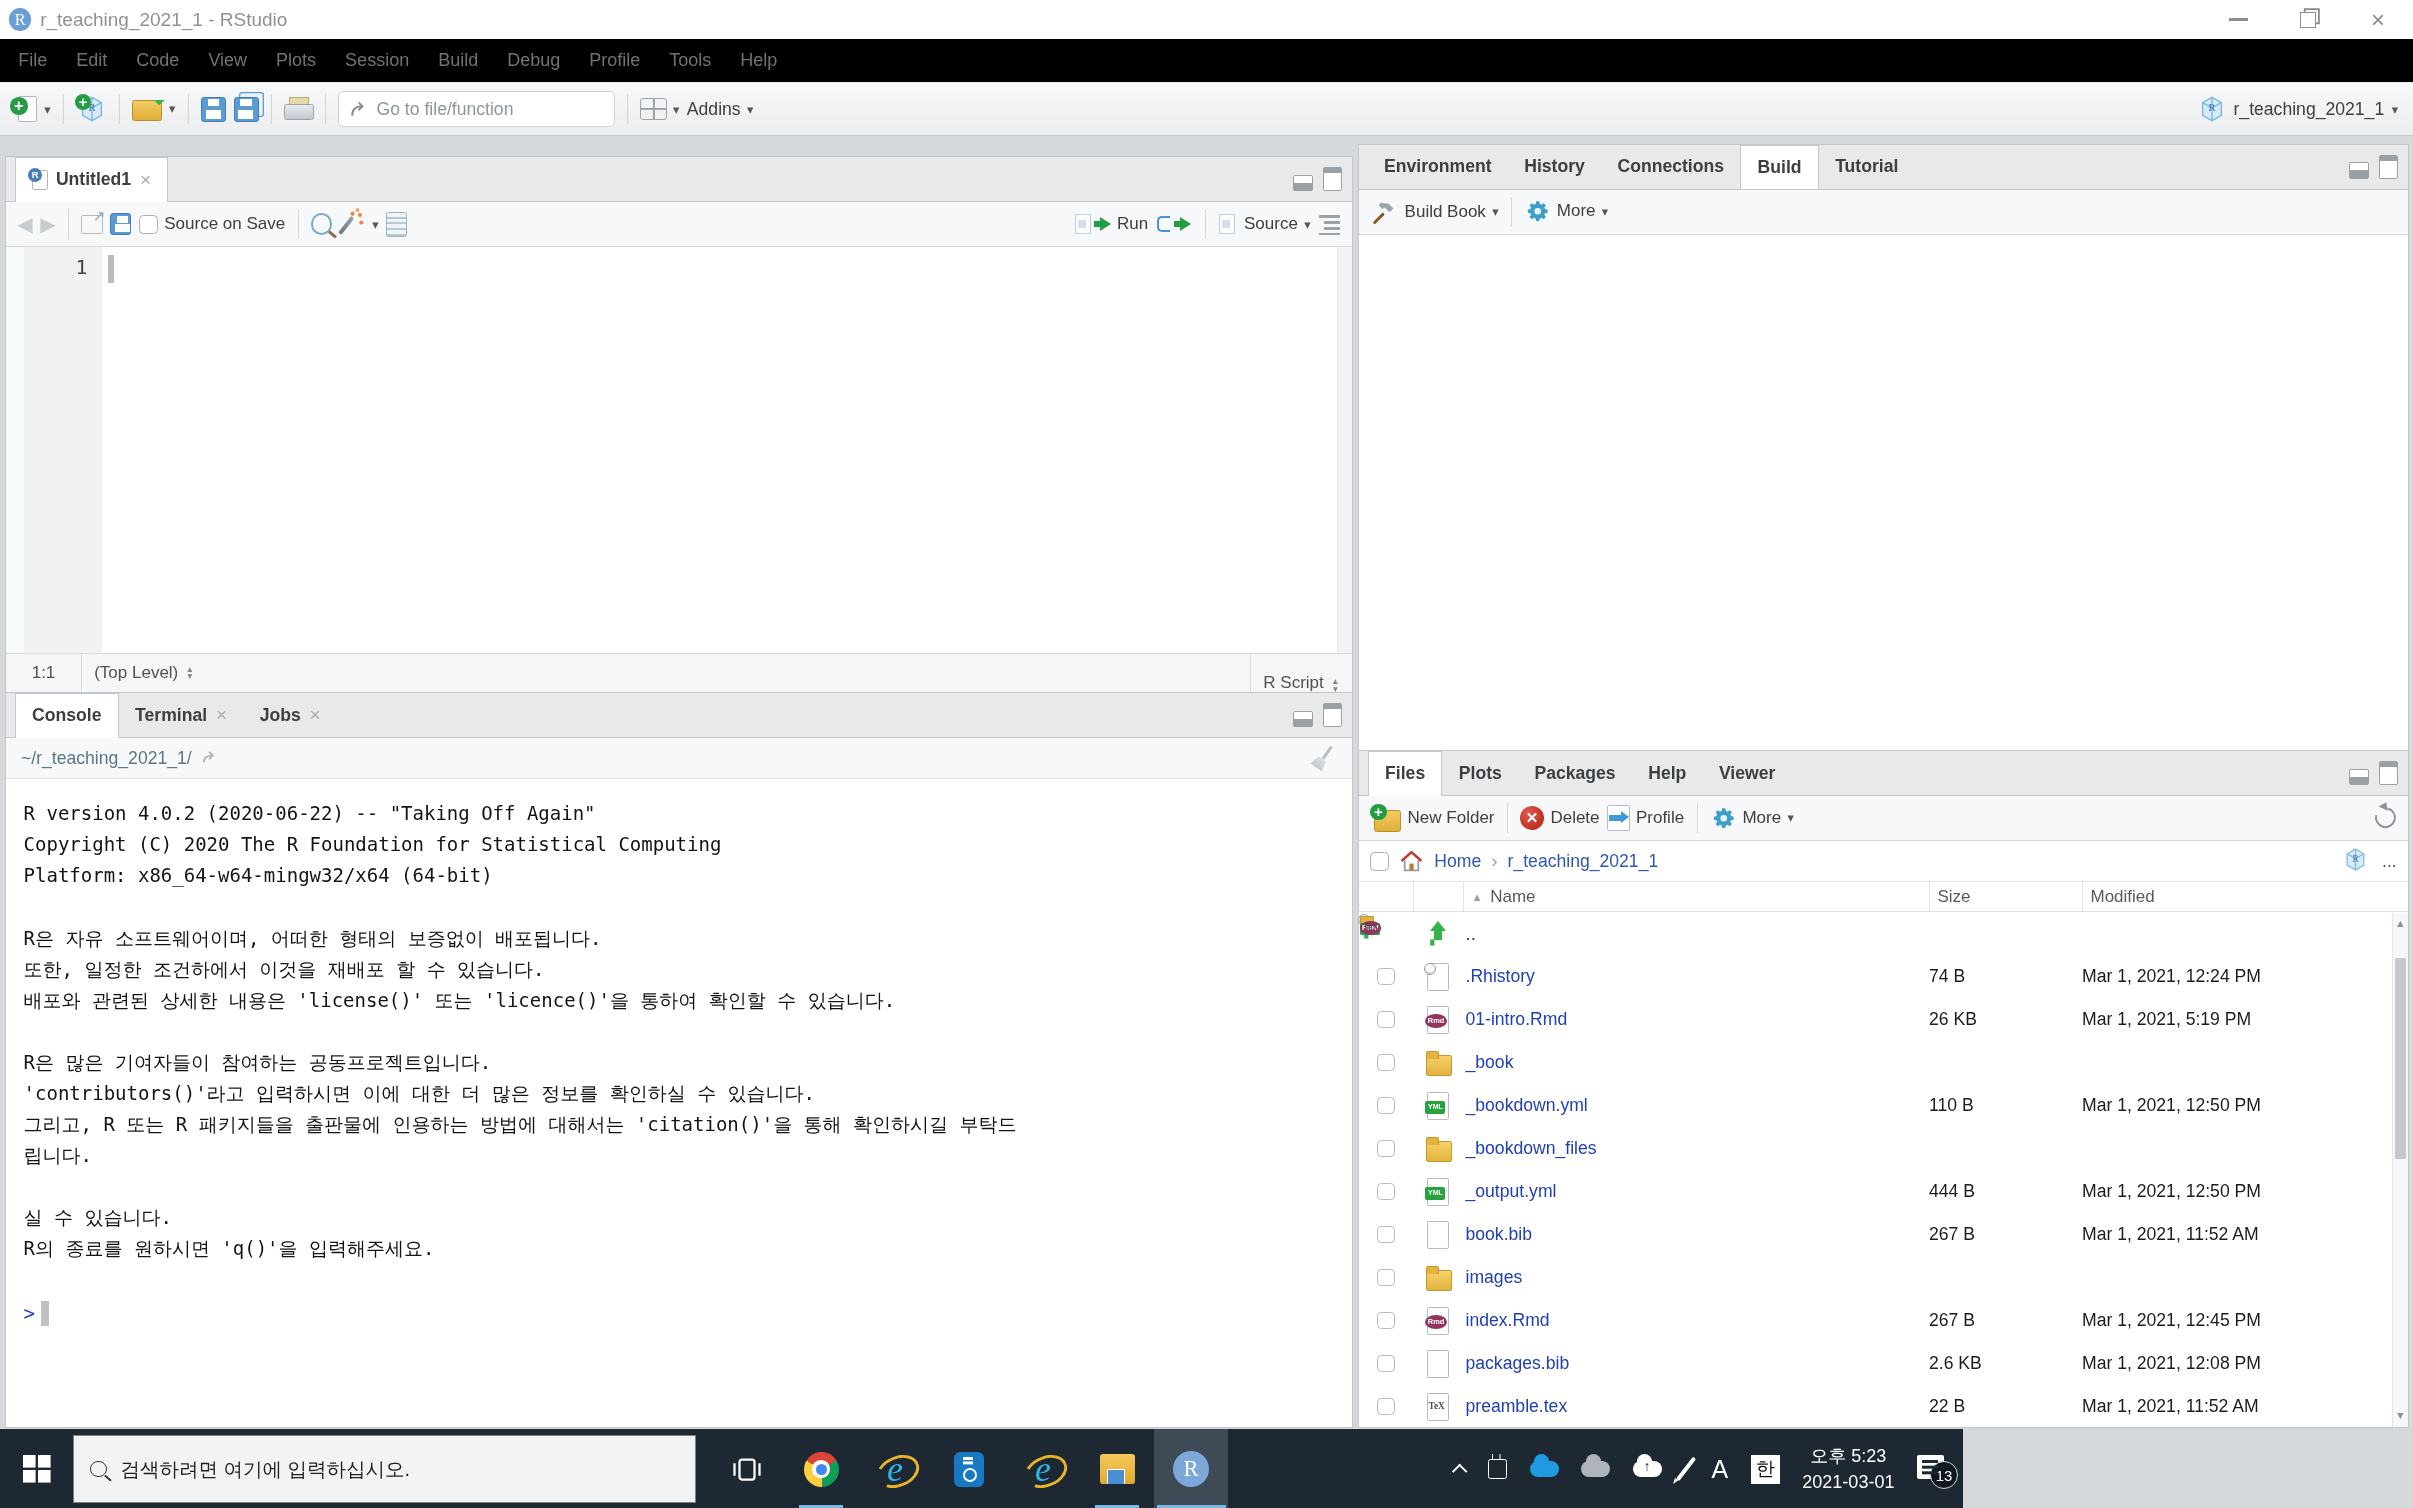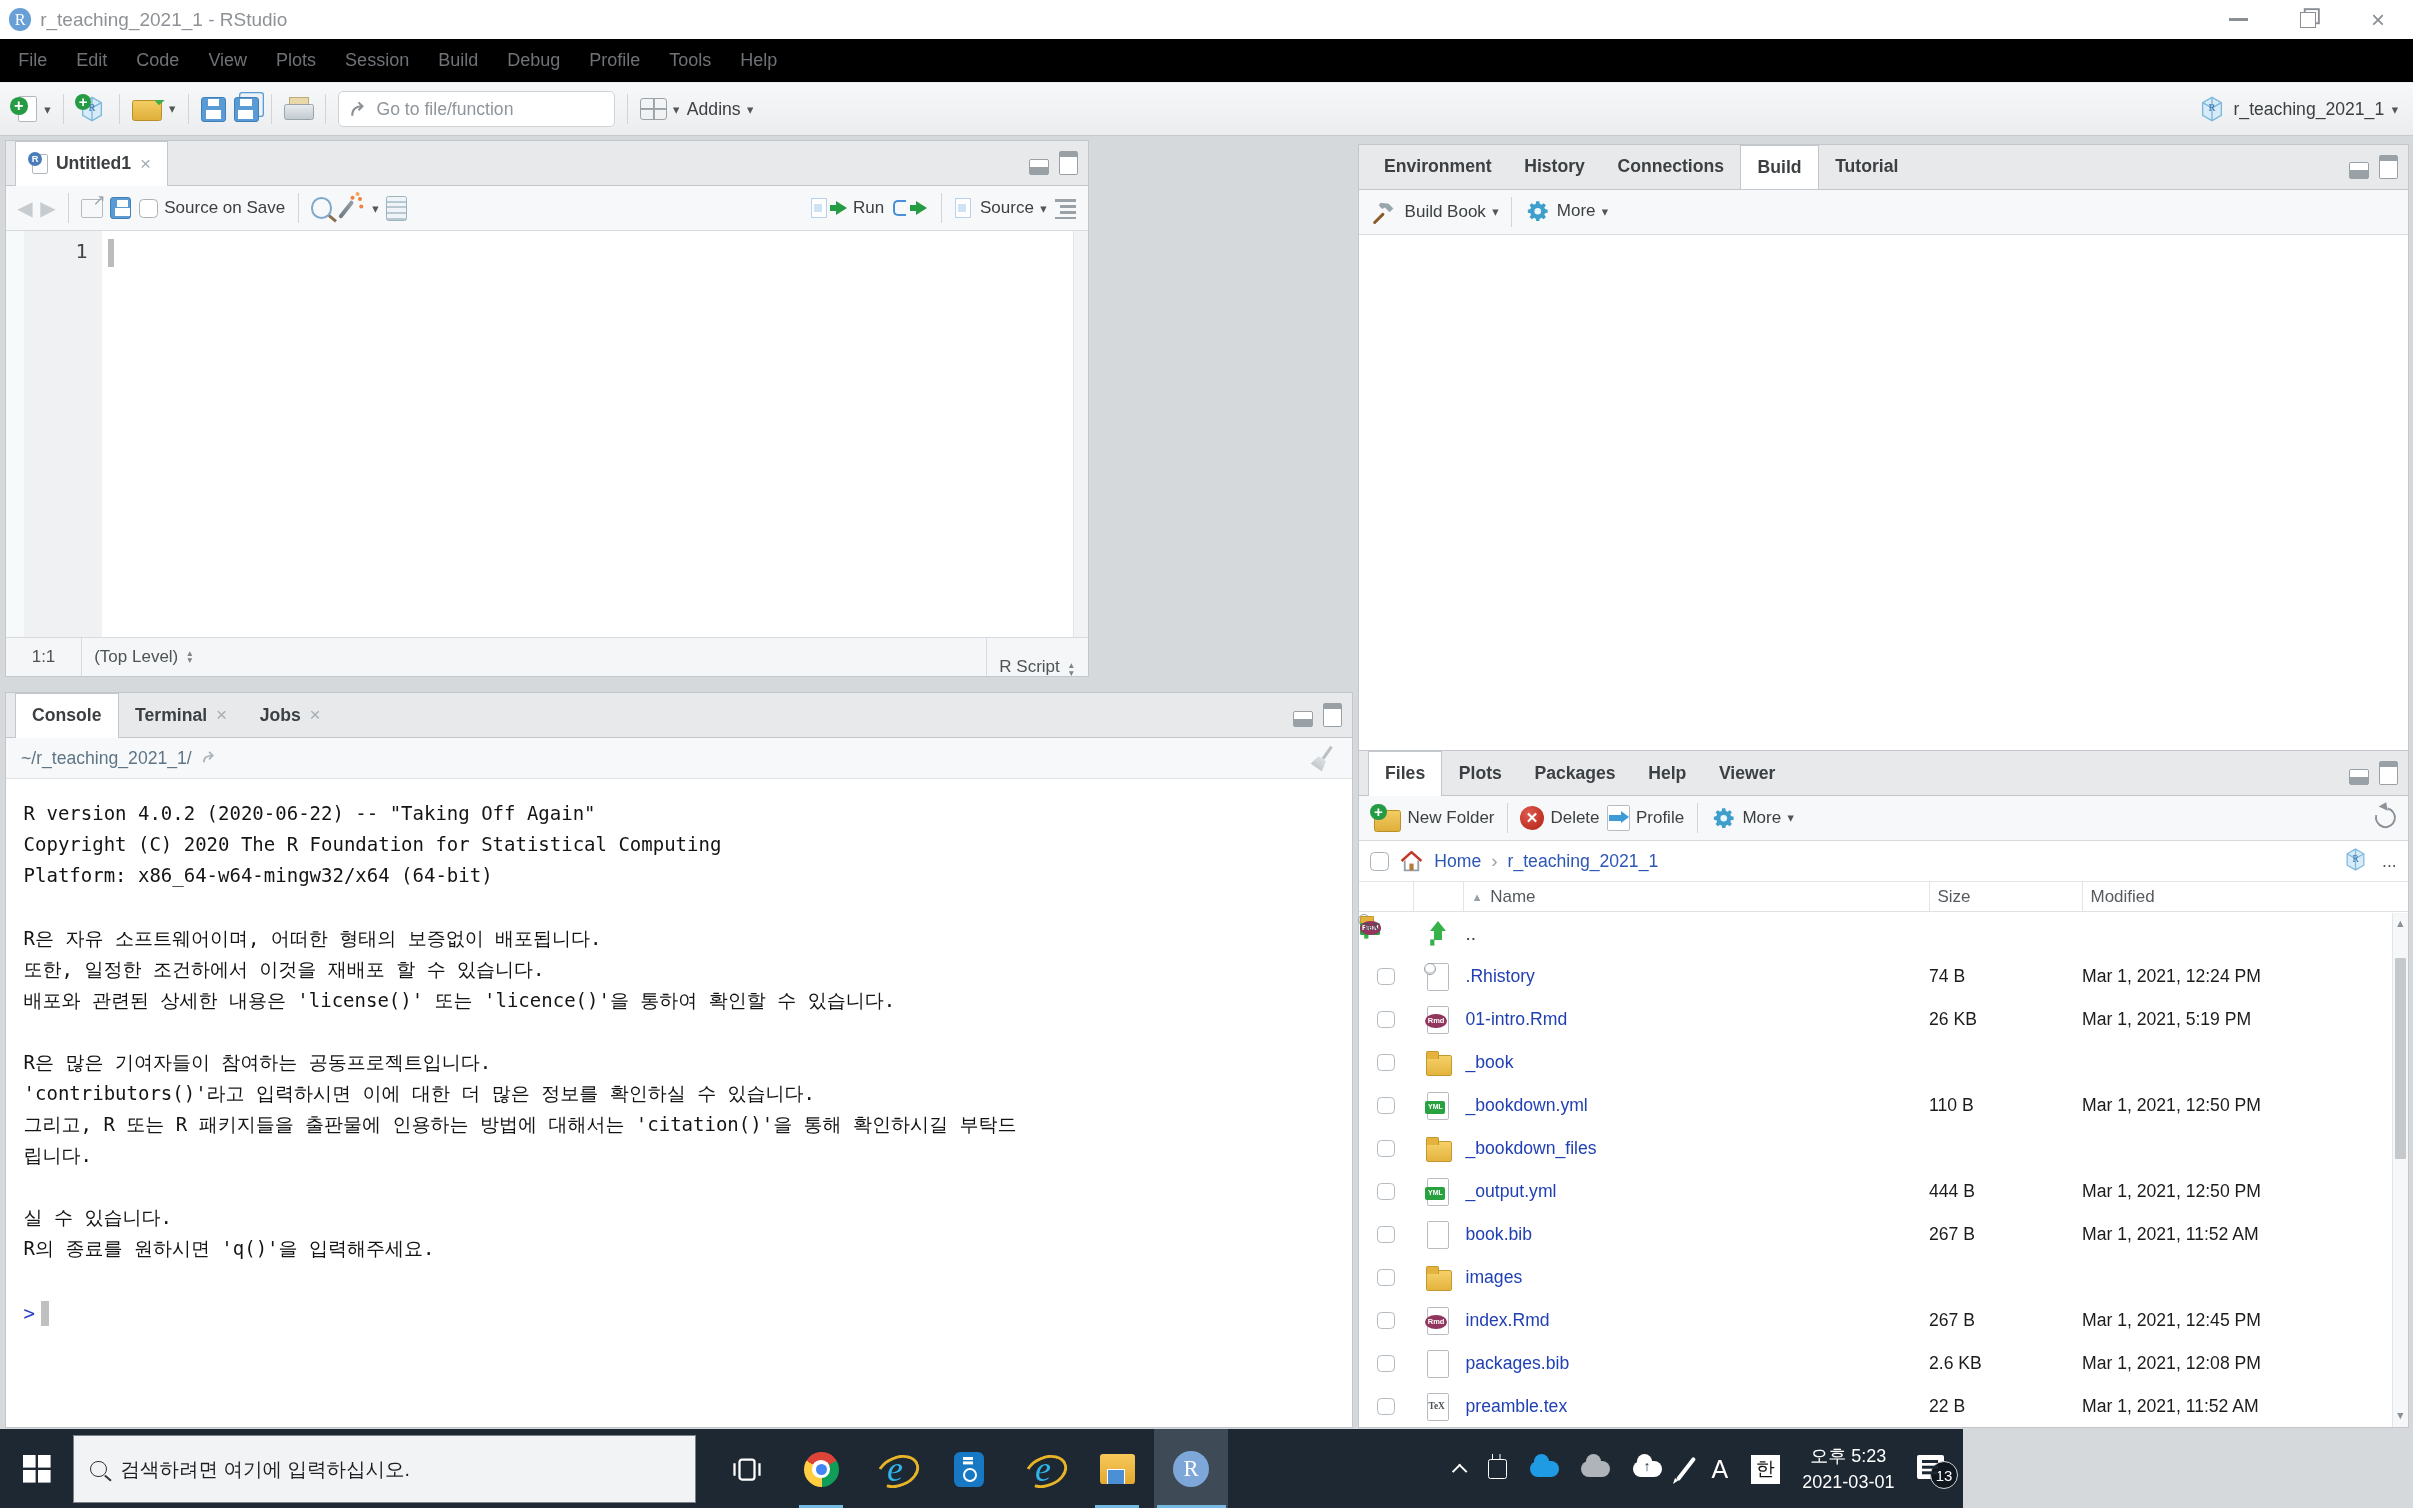--- a/index.html
+++ b/index.html
@@ -49,21 +49,21 @@
   .ic-grid { width:26.4px; height:22.6px; border:1.9px solid #9aa1a7; border-radius:3.1px;
     background:linear-gradient(#9aa1a7,#9aa1a7) 50% 0/1.9px 100% no-repeat, linear-gradient(#9aa1a7,#9aa1a7) 0 50%/100% 1.9px no-repeat; }
   .toolbar-label { font-size:17.6px; color:#3c4043; }
   .project-btn { position:absolute; right:15px; display:flex; align-items:center; gap:7.5px; }
 
   .rcube { width:28px; height:28px; }
 
   
   .desk { position:relative; width:2413px; height:1293px; background:#d6d9dc; }
   .pane { position:absolute; background:#fff; border:0.6px solid #c3c7cb; }
-  #source-pane  { left:5px;    top:4px;  width:1084px; height:537px; }
+  #source-pane  { left:5px;    top:20px;  width:1348px; height:537px; }
   #console-pane { left:5px;    top:556px; width:1348px; height:736px; }
   #build-pane   { left:1358px; top:7.5px;  width:1051px; height:607px; }
   #files-pane   { left:1358px; top:614px; width:1051px; height:678px; }
 
   .tabstrip { height:45px; background:#e7e9eb; border-bottom:0.6px solid #c3c7cb; display:flex; align-items:stretch; padding-left:8.8px; position:relative; }
   .tab { display:flex; align-items:center; padding:0 16.3px; font-size:17.6px; font-weight:600; color:#3c4043; position:relative; }
   .tab .tclose { margin-left:8.8px; color:#a7adb2; font-weight:400; font-size:19px; }
   .tab.active { background:#fff; border:0.6px solid #c3c7cb; border-bottom:none; margin-bottom:-0.6px; z-index:2; }
   .tab-docicon { width:16.3px; height:20px; background:#fff; border:1.3px solid #b2b8bd; border-radius:1.9px; margin-right:7.5px; position:relative; }
   .tab-docicon::before { content:"R"; position:absolute; left:-5px; top:-2.5px; width:14px; height:14px; border-radius:50%; background:#4a7ebb; color:#fff; font-size:9.4px; line-height:14px; text-align:center; }

